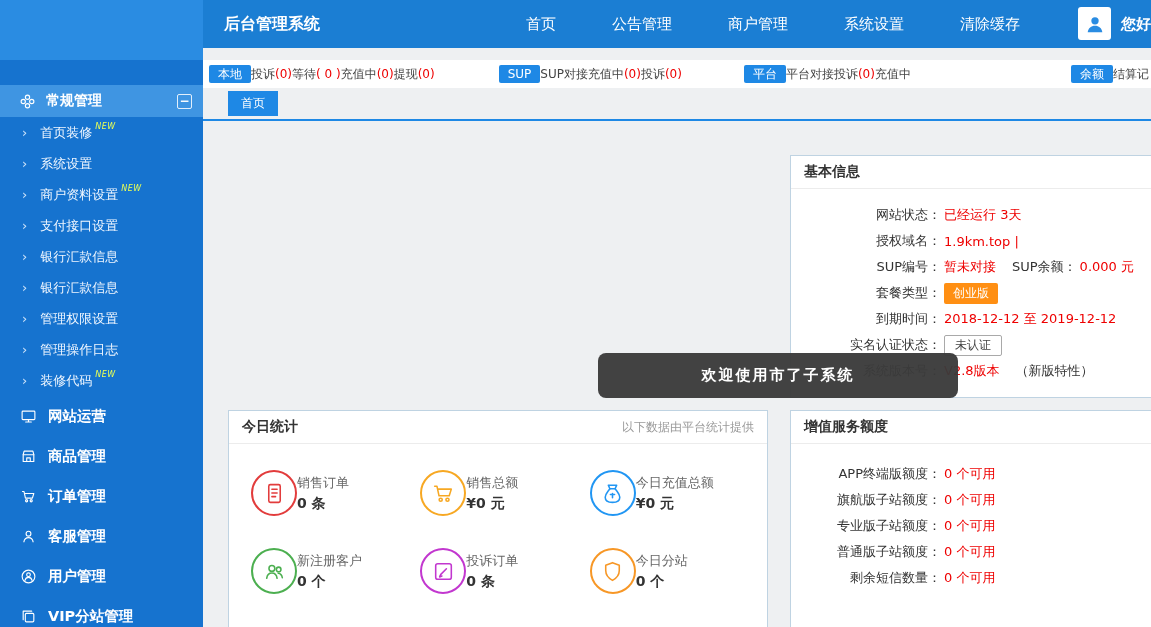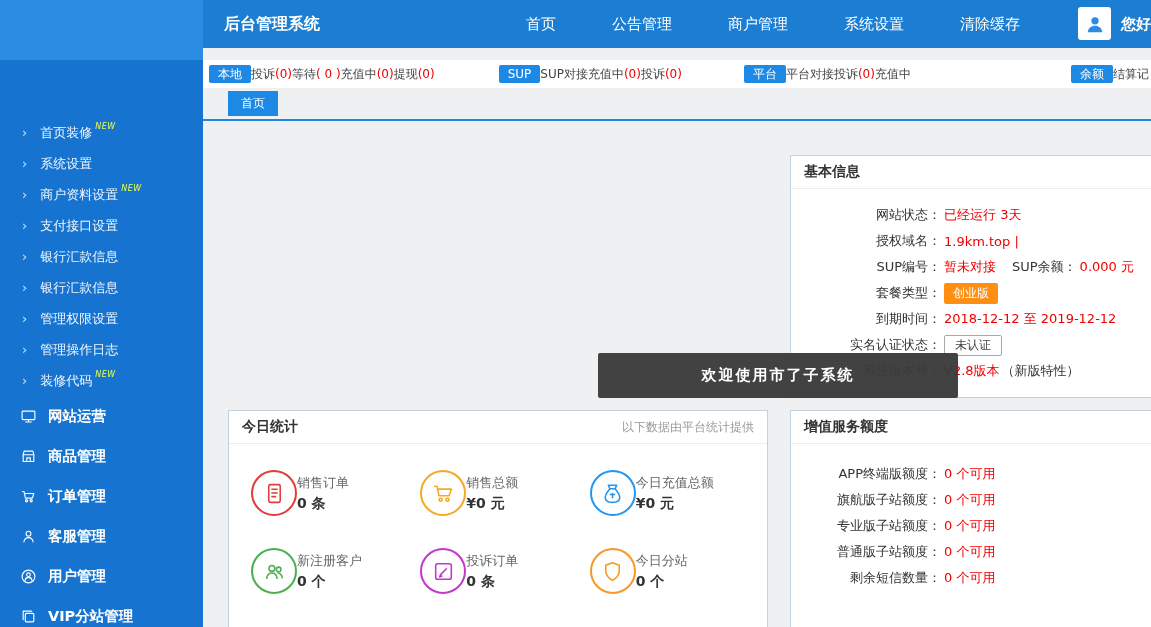--- a/index.html
+++ b/index.html
@@ -54,32 +54,32 @@
 
   
   .inforows{padding-top:13px}
   .inforows.quota{padding-top:17px}
   .irow{height:26px;display:flex;align-items:center;font-size:13px}
   .ilbl{width:150px;text-align:right;color:#333;flex-shrink:0}
   .ival{color:var(--accent-red);margin-left:3px;white-space:nowrap}
   .ilbl2{margin-left:16px;color:#333}
   .btn-plan{background:var(--plan-orange);color:#fff;padding:2px 9px;border-radius:2px;font-size:12px;margin-left:3px;cursor:pointer}
   .btn-outline{border:1px solid #a9a9a9;background:#fff;color:#444;padding:1px 10px;border-radius:2px;font-size:12px;margin-left:3px;cursor:pointer}
-  .isuffix{color:#333;margin-left:2px}
+  .isuffix{color:#333;margin-left:16px}
 
   
   .statgrid{display:grid;grid-template-columns:1fr 1fr 1fr;padding:26px 8px 0 22px;row-gap:32px}
   .stat{display:flex;align-items:center;cursor:pointer}
   .stat-circle{width:46px;height:46px;border:2px solid currentColor;border-radius:50%;display:flex;align-items:center;justify-content:center;flex-shrink:0}
   .stat-circle svg{width:25px;height:25px;stroke:currentColor;fill:none;stroke-width:1.5;stroke-linecap:round;stroke-linejoin:round}
   .stat-label{font-size:13px;color:#666;margin-bottom:3px;white-space:nowrap}
   .stat-value{font-size:14px;font-weight:bold;color:#333}
 
   
-  .toast{position:absolute;left:598px;top:353px;width:360px;height:45px;background:rgba(58,58,58,.96);color:#fff;display:flex;align-items:center;justify-content:center;font-size:15px;font-weight:bold;letter-spacing:2px;z-index:50;border-radius:2px}
+  .toast{position:absolute;left:598px;top:353px;width:360px;height:45px;background:rgba(58,58,58,.96);color:#fff;display:flex;align-items:center;justify-content:center;font-size:15px;font-weight:bold;letter-spacing:2px;z-index:50;border-radius:8px}
 </style>
 </head>
 <body>
 
 <div class="canvas">
 
   <div class="logo-block"></div>
   <header class="topbar">
     <div class="app-title">后台管理系统</div>
     <nav class="topnav">
@@ -122,20 +122,32 @@
       <span class="badge">余额</span>
       <span class="sb-item"><span>结算记</span></span>
     </div>
   </div>
 
   <div class="tabrow">
     <div class="tab">首页</div>
   </div>
 
   <aside class="sidebar">
+    <div class="menu-header">
+      <span class="micon">
+        <svg viewBox="0 0 24 24">
+            <circle cx="12" cy="6" r="3"></circle>
+            <circle cx="12" cy="18" r="3"></circle>
+            <circle cx="6" cy="12" r="3"></circle>
+            <circle cx="18" cy="12" r="3"></circle>
+          </svg>
+      </span>
+      <span>常规管理</span>
+      <span class="collapse-box">−</span>
+    </div>
     <div class="submenu">
       <div class="subitem">
           <span class="chev">›</span>
           <span>首页装修</span>
           <span class="newb">NEW</span>
         </div>
       <div class="subitem">
           <span class="chev">›</span>
           <span>系统设置</span>
         </div>

